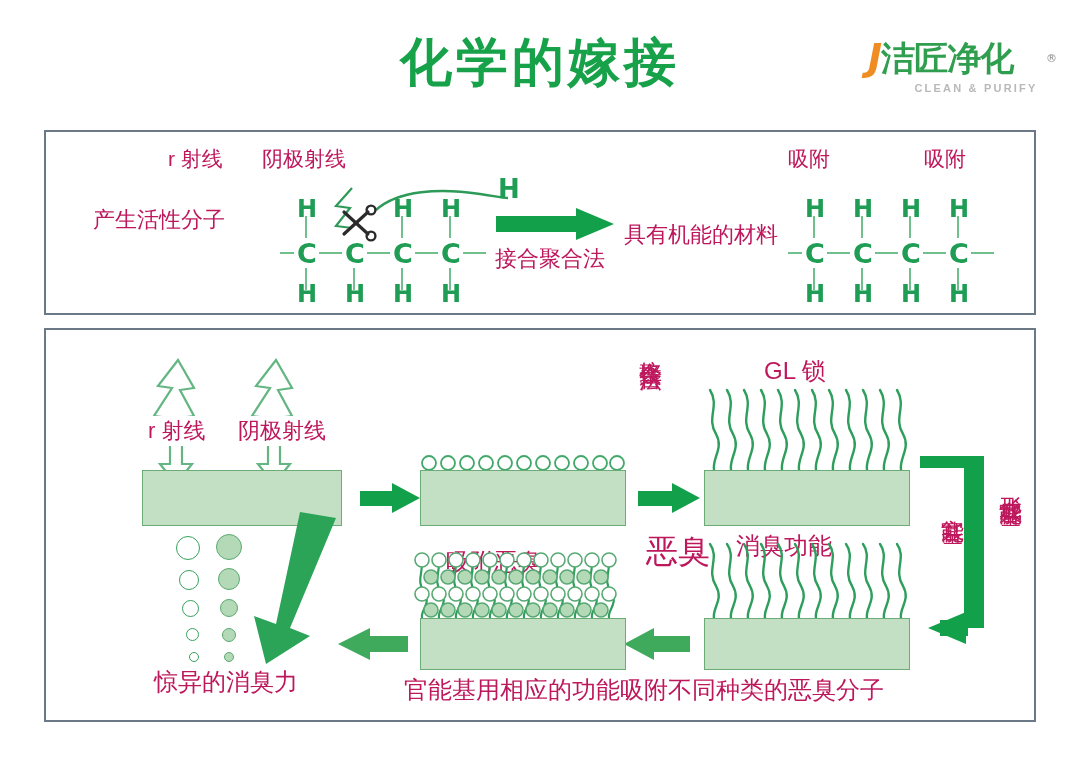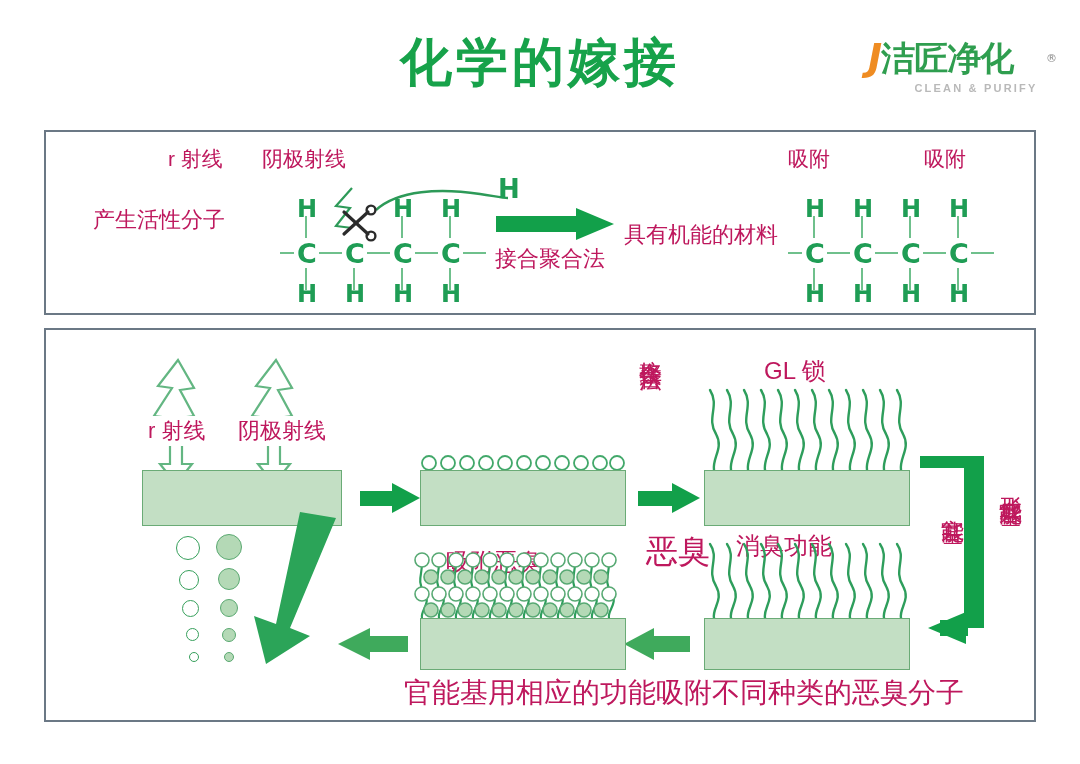--- a/index.html
+++ b/index.html
@@ -245,20 +245,21 @@
       <div class="bub hollow" style="left:140px;top:298px;width:13px;height:13px;"></div>
       <div class="bub fill" style="left:176px;top:298px;width:14px;height:14px;"></div>
       <div class="bub hollow" style="left:143px;top:322px;width:10px;height:10px;"></div>
       <div class="bub fill" style="left:178px;top:322px;width:10px;height:10px;"></div>
     </div>
 
     <svg style="position:absolute;left:186px;top:182px;" width="130" height="160">
       <polygon points="68,0 104,6 58,116 78,124 34,152 22,104 44,112" fill="#2ba458"></polygon>
     </svg>
 
+    <div class="lbl" style="left:108px;top:336px;font-size:24px;">惊异的消臭力</div>
 
     <div class="arrow-r" style="left:314px;top:153px;width:62px;height:30px;">
       <div class="shaft" style="left:0;top:8px;width:36px;height:15px;"></div>
       <div class="head" style="left:32px;top:0;border-top-width:15px;border-bottom-width:15px;border-left-width:28px;"></div>
     </div>
 
 
     <svg style="position:absolute;left:374px;top:124px;" width="206" height="18">
       <g fill="#ffffff" stroke="#42a86a" stroke-width="1.8">
         <circle cx="9" cy="9" r="7"></circle>
@@ -408,16 +409,16 @@
         </g>
       </g>
     </svg>
     <div class="block" style="left:374px;top:288px;width:206px;height:52px;"></div>
 
     <div class="arrow-l" style="left:292px;top:298px;width:70px;height:32px;">
       <div class="shaft" style="left:30px;top:8px;width:40px;height:16px;"></div>
       <div class="head" style="left:0;top:0;border-top-width:16px;border-bottom-width:16px;border-right-width:32px;"></div>
     </div>
 
-    <div class="lbl" style="left:358px;top:344px;font-size:28px;">官能基用相应的功能吸附不同种类的恶臭分子</div>
+    <div class="lbl" style="left:358px;top:344px;font-size:24px;">官能基用相应的功能吸附不同种类的恶臭分子</div>
   </div>
 
 </div>
 
 </body></html>

